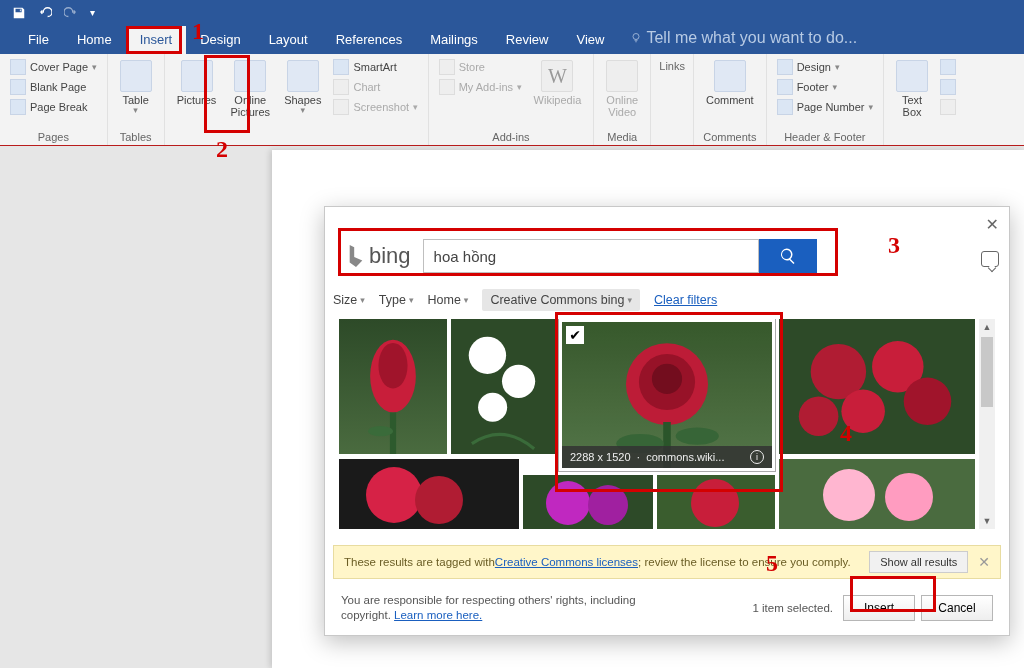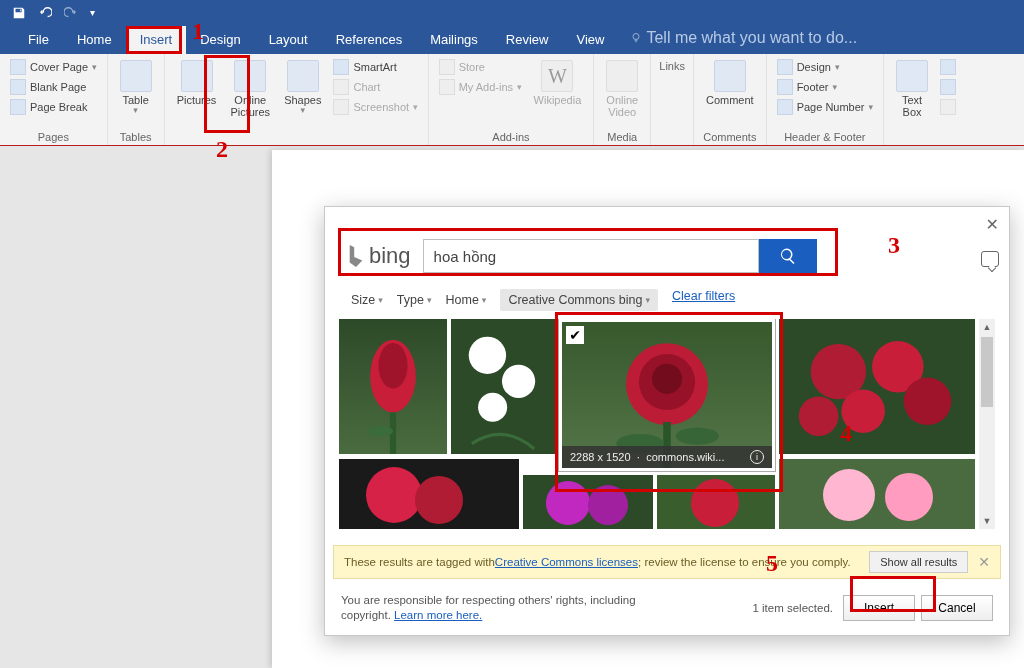--- a/index.html
+++ b/index.html
@@ -35,21 +35,21 @@
   .comment-bubble { position:absolute; top:44px; right:10px; width:18px; height:16px; border:1.5px solid #666; border-radius:3px;}
   .comment-bubble::after{content:''; position:absolute; bottom:-5px; right:3px; width:5px; height:5px; border-right:1.5px solid #666; border-bottom:1.5px solid #666; transform:rotate(45deg); background:#fff;}
 
   .search-row { position:absolute; top:32px; left:22px; display:flex; align-items:center; }
   .bing-logo { font-size:22px; color:#555; font-weight:300; margin-right:12px; display:flex; align-items:center; gap:4px;}
   .bing-mark{ width:18px; height:22px; background:#888; clip-path: polygon(15% 0, 40% 10%, 40% 55%, 85% 70%, 50% 100%, 15% 80%);}
   .search-input { width:336px; height:34px; border:1px solid #bfbfbf; font-size:15px; padding:0 10px; color:#444; }
   .search-btn { width:58px; height:34px; background:#1a5fbf; display:flex; align-items:center; justify-content:center; cursor:pointer;}
   .search-btn svg{ width:18px; height:18px; fill:#fff;}
 
-  .filters { position:absolute; top:82px; left:26px; display:flex; gap:14px; font-size:12.5px; color:#444;}
+  .filters { position:absolute; top:82px; left:8px; display:flex; align-items:center; gap:14px; font-size:12.5px; color:#444;}
   .filt { cursor:pointer; display:flex; align-items:center; gap:3px;}
   .filt.sel { background:#e6e6e6; padding:4px 8px; border-radius:2px;}
   .filt .car{ font-size:9px; color:#888;}
   .clearf { color:#1a5fbf; text-decoration:underline; cursor:pointer;}
 
   .thumbs { position:absolute; top:112px; left:14px; right:34px; bottom:106px; overflow:hidden;}
   .thumb { position:absolute; background:#3a5d2e; }
   .rose-svg{ width:100%; height:100%;}
   .scrollbar { position:absolute; top:112px; right:14px; bottom:106px; width:16px; background:#f0f0f0;}
   .sb-arrow{width:16px;height:16px;display:flex;align-items:center;justify-content:center;color:#666;font-size:9px;cursor:pointer;}

